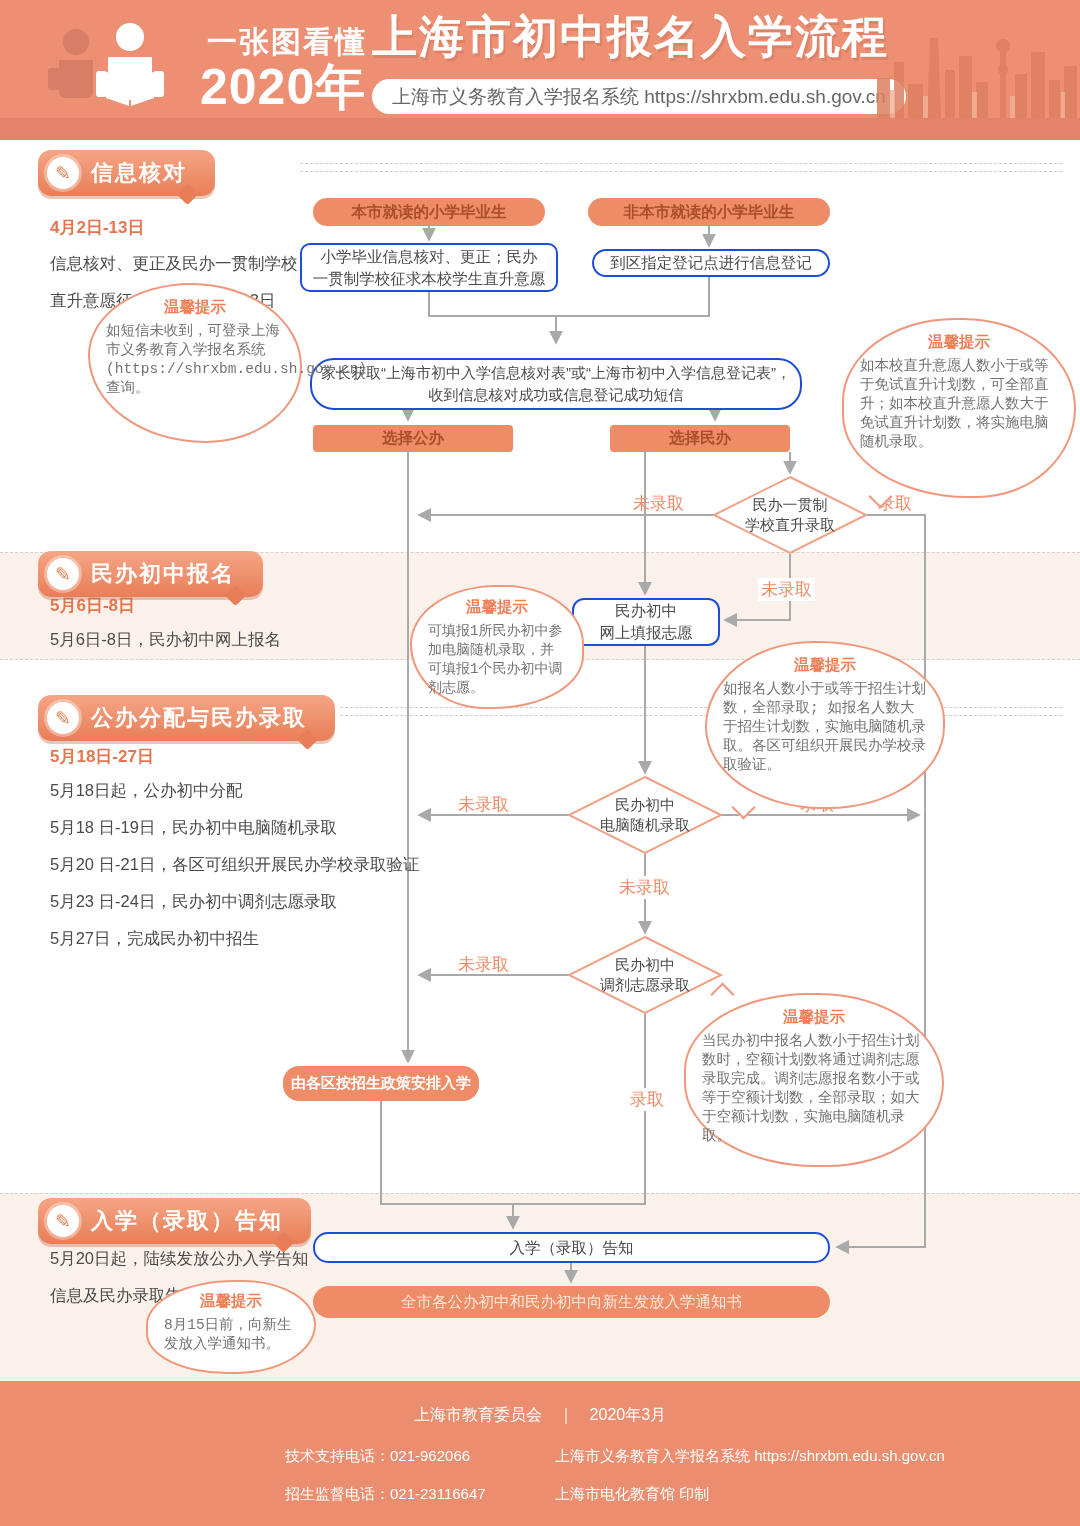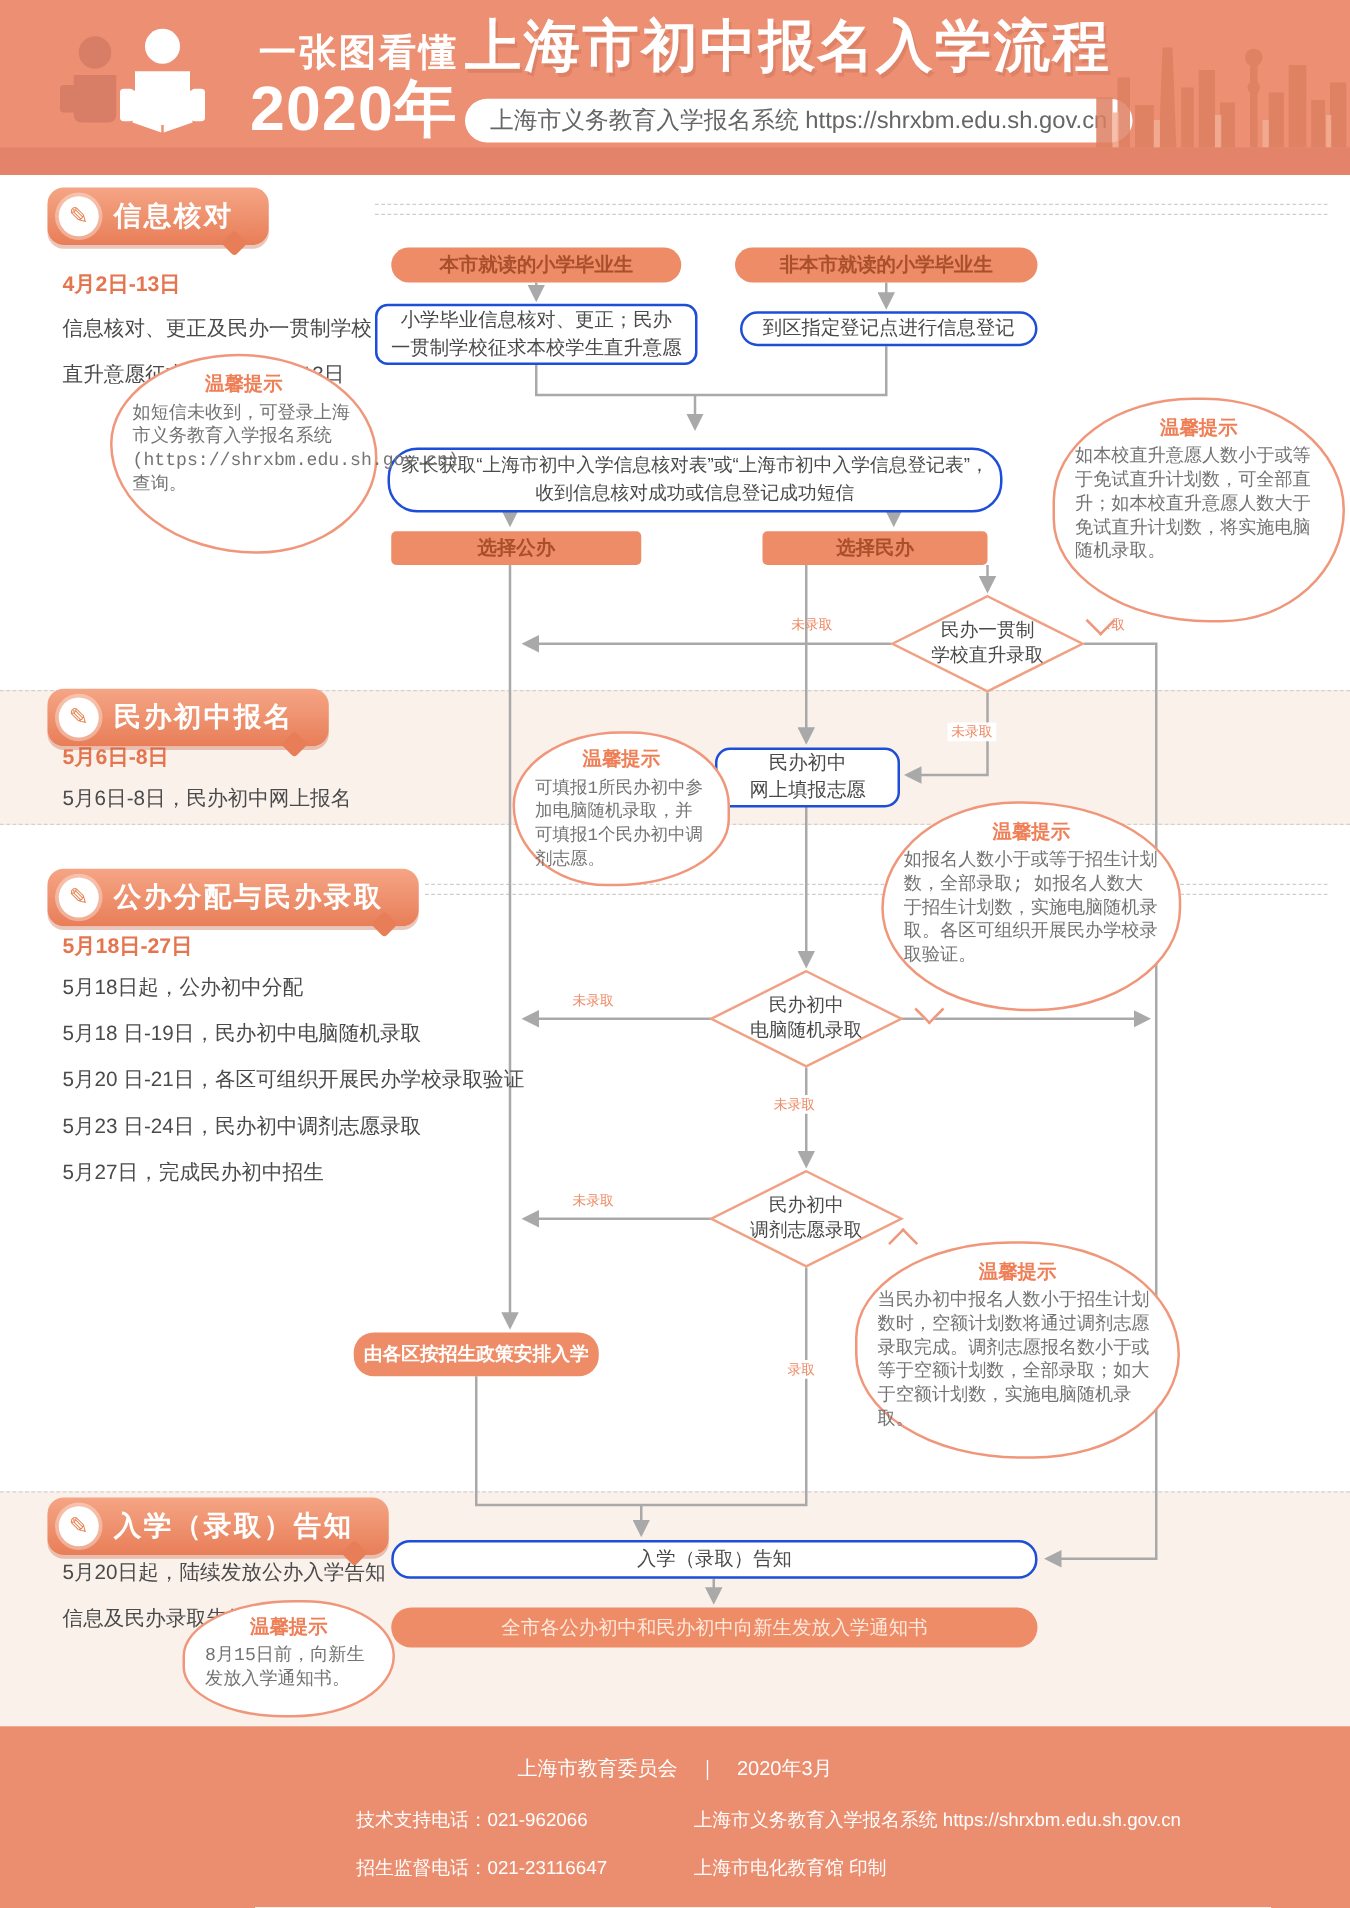--- a/index.html
+++ b/index.html
@@ -42,21 +42,21 @@
   
   .spill{position:absolute;background:#ed8c67;color:#a94f2b;font-weight:bold;text-align:center;z-index:2;
          display:flex;align-items:center;justify-content:center;font-size:15.5px;box-sizing:border-box;}
   .stadium{border-radius:16px;}
   .sq{border-radius:4px;}
   .obox{position:absolute;background:#fff;border:2px solid #1d4ed8;color:#4a4a4a;text-align:center;z-index:2;
         display:flex;align-items:center;justify-content:center;font-size:15.5px;line-height:22px;
         white-space:pre-line;box-sizing:border-box;}
   .dtext{position:absolute;width:152px;text-align:center;font-size:15px;line-height:20px;
          white-space:pre-line;color:#4a4a4a;z-index:2;}
-  .elabel{position:absolute;color:#ee8a66;font-size:11px;z-index:3;white-space:nowrap;}
+  .elabel{position:absolute;color:#ee8a66;font-size:17px;z-index:3;white-space:nowrap;}
   .onln{background:#ffffff;padding:0 3px;}
 
   #connectors{position:absolute;left:0;top:0;z-index:1;}
 
   
   .cloud{position:absolute;background:#fff;border:2px solid #f0977b;z-index:5;box-sizing:border-box;
          padding:12px 16px 8px;}
   .cloud .ctitle{text-align:center;color:#ee7f57;font-weight:bold;font-size:15.5px;margin-bottom:4px;}
   .cloud .cbody{font-size:14.5px;line-height:19px;color:#737373;font-family:Liberation Mono, monospace;}
   .cloud::after{content:'';position:absolute;width:15px;height:15px;background:#fff;transform:rotate(45deg);}

